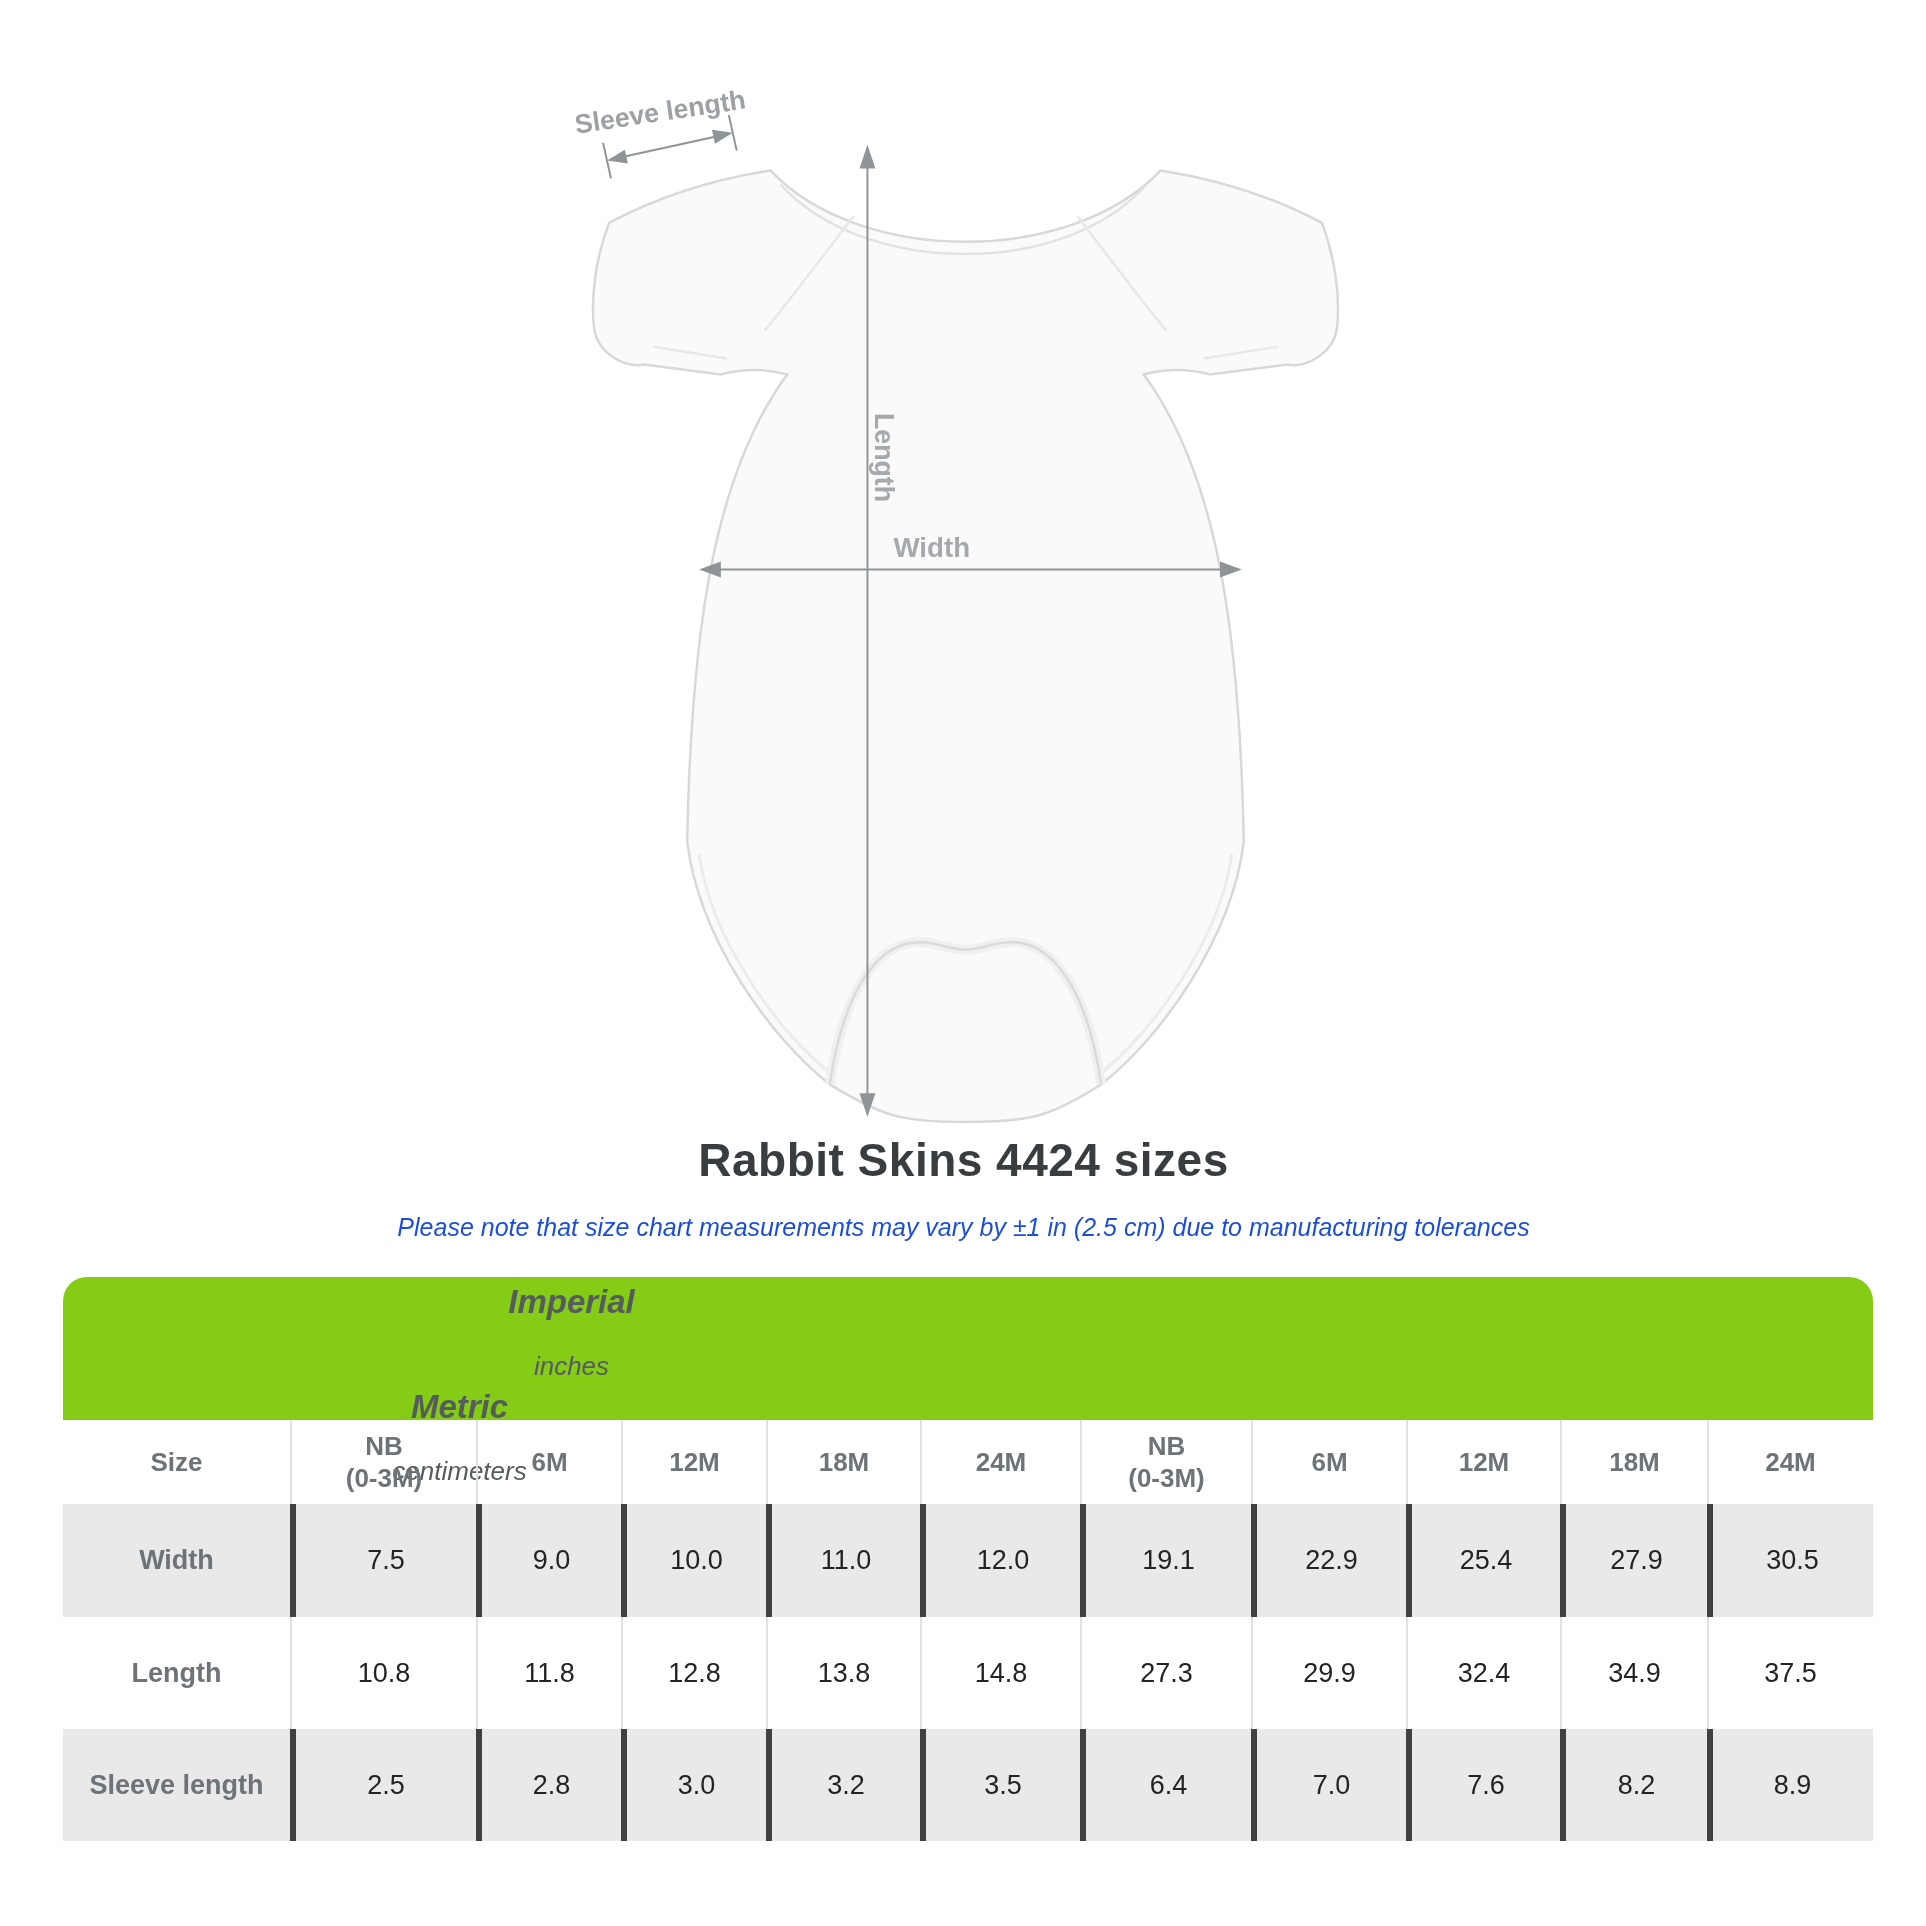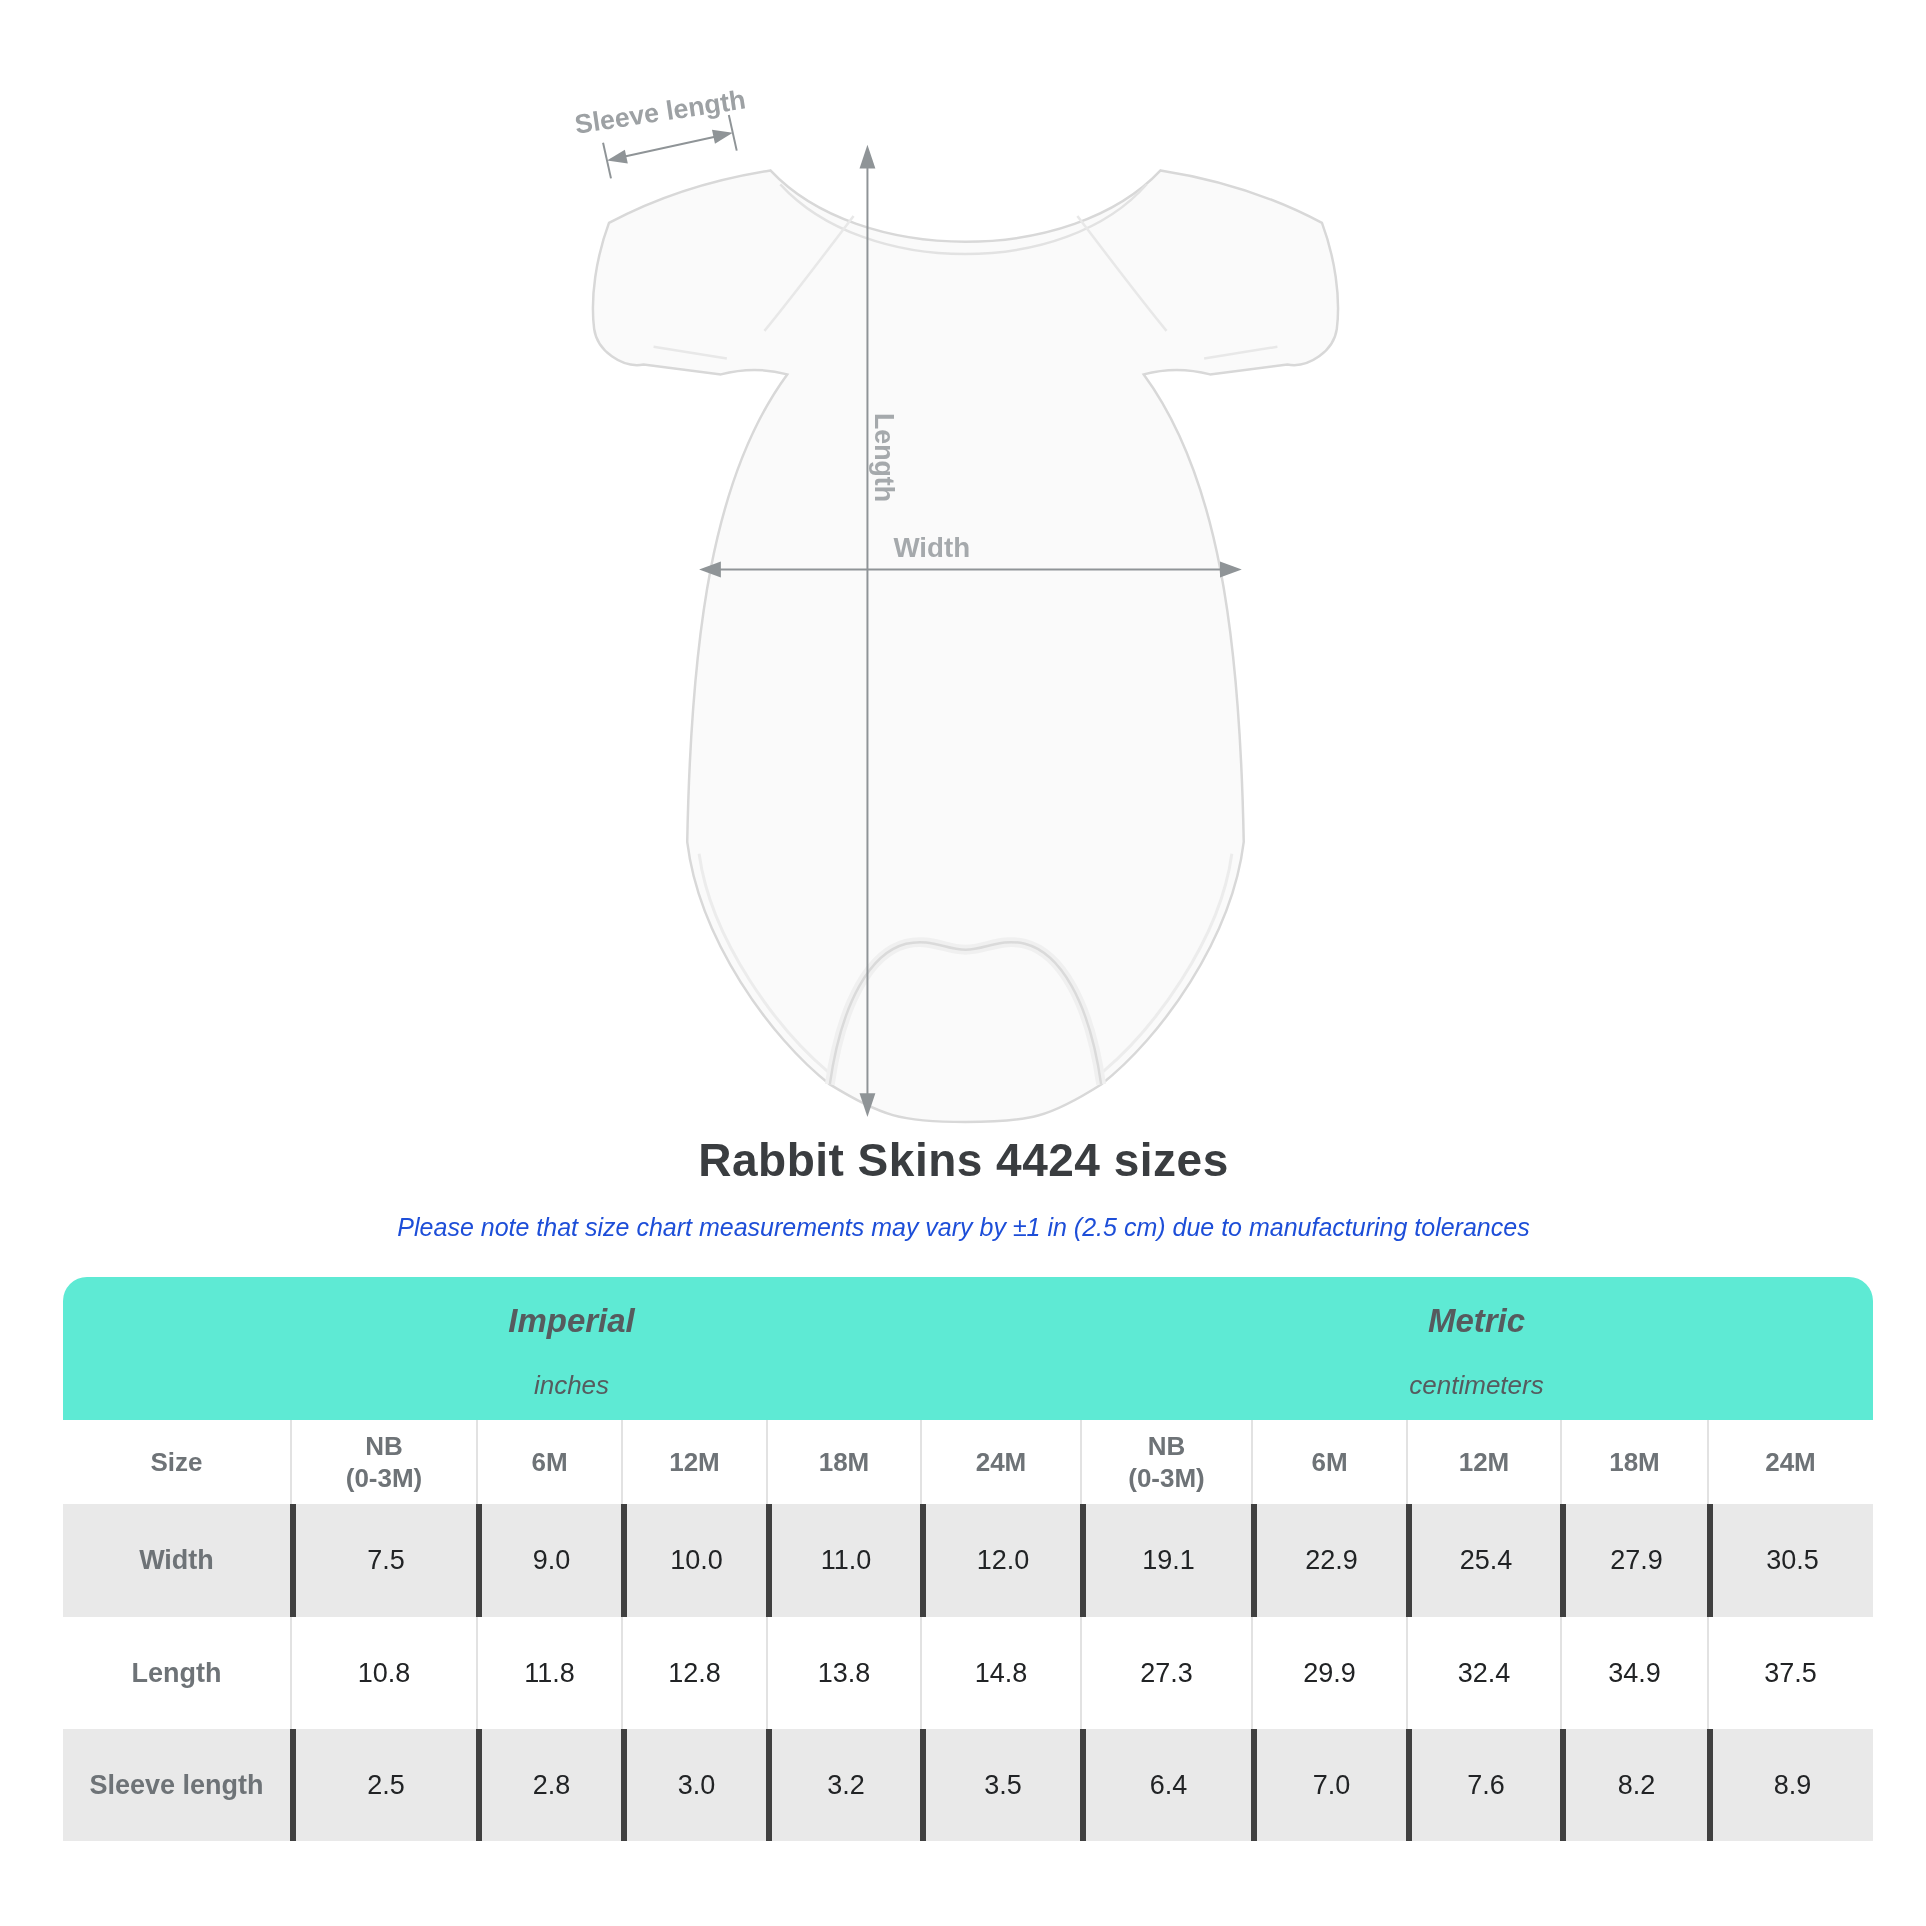--- a/index.html
+++ b/index.html
@@ -9,21 +9,21 @@
   #diagram{position:absolute;left:0;top:0;width:1927px;height:1139px;}
 
   
   .title-wrap{position:absolute;left:0;top:1121px;width:1927px;text-align:center;margin-top:12px;}
   .chart-title{font-size:46px;font-weight:bold;color:#3a3d40;letter-spacing:0.5px;}
   .chart-note{margin-top:26px;font-size:25px;font-style:italic;color:#1d4ed8;}
 
   
   .size-table{position:absolute;left:63px;top:1277px;width:1810px;height:587px;
               border-radius:24px;overflow:hidden;background:#ffffff;}
-  .band{display:flex;height:143px;background:#5eead4;}
+  .band{display:flex;height:143px;background:#84cc16;flex-direction:column;}
   .band .group{display:flex;flex-direction:column;align-items:center;justify-content:center;padding-top:6px;}
   .band .group.imperial{width:1017px;}
   .band .group.metric{width:793px;}
   .group-name{font-size:33px;font-weight:bold;font-style:italic;color:#565b5e;}
   .group-unit{font-size:26px;font-style:italic;color:#565b5e;margin-top:30px;}
 
   .trow{display:grid;grid-template-columns:227px 186px 145px 145px 154px 160px 171px 155px 154px 147px 165px;}
   .trow .c{display:flex;align-items:center;justify-content:center;text-align:center;}
   .trow.r-size{height:84px;background:#ffffff;}
   .trow.r-width{height:113px;background:#e9e9e9;}

